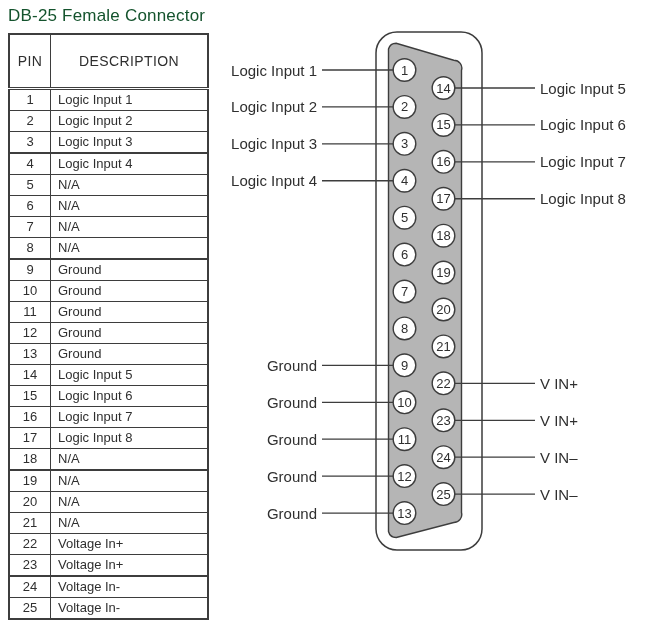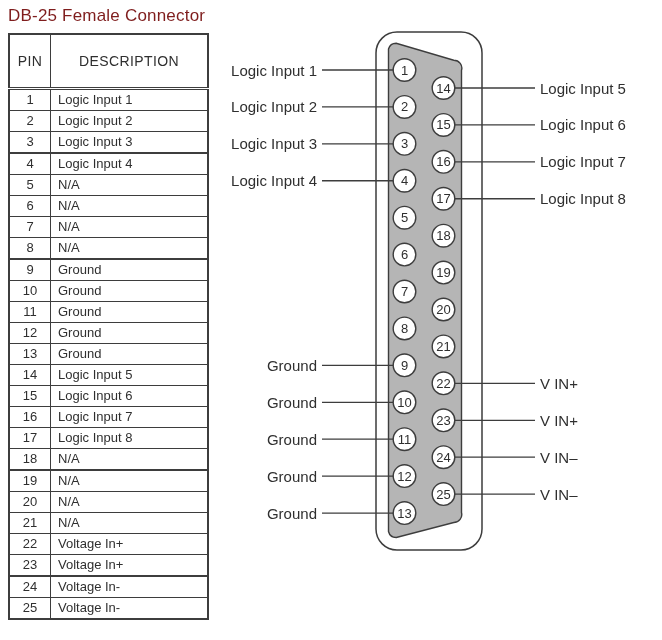--- a/index.html
+++ b/index.html
@@ -1,21 +1,21 @@
 <!DOCTYPE html>
 <html><head>
 <meta charset="utf-8">
 <style>
   html,body{margin:0;padding:0;background:#ffffff;}
   .canvas{
     position:relative;width:662px;height:640px;background:#ffffff;
     font-family:"Liberation Sans", sans-serif;color:#2f2f2f;overflow:hidden;
   }
   .page-title{
-    position:absolute;left:8px;top:6px;font-size:17px;color:#7f1d1d;
+    position:absolute;left:8px;top:6px;font-size:17px;color:#14532d;
     letter-spacing:0.2px;white-space:nowrap;
   }
   table.pin-table{
     position:absolute;left:8px;top:33px;border-collapse:collapse;
     border:2px solid #3d3d3d;background:#fff;
   }
   table.pin-table th{
     border:1px solid #3d3d3d;border-bottom:3px double #3d3d3d;
     font-weight:normal;font-size:14px;letter-spacing:0.4px;
     height:50px;vertical-align:middle;text-align:center;color:#2f2f2f;

